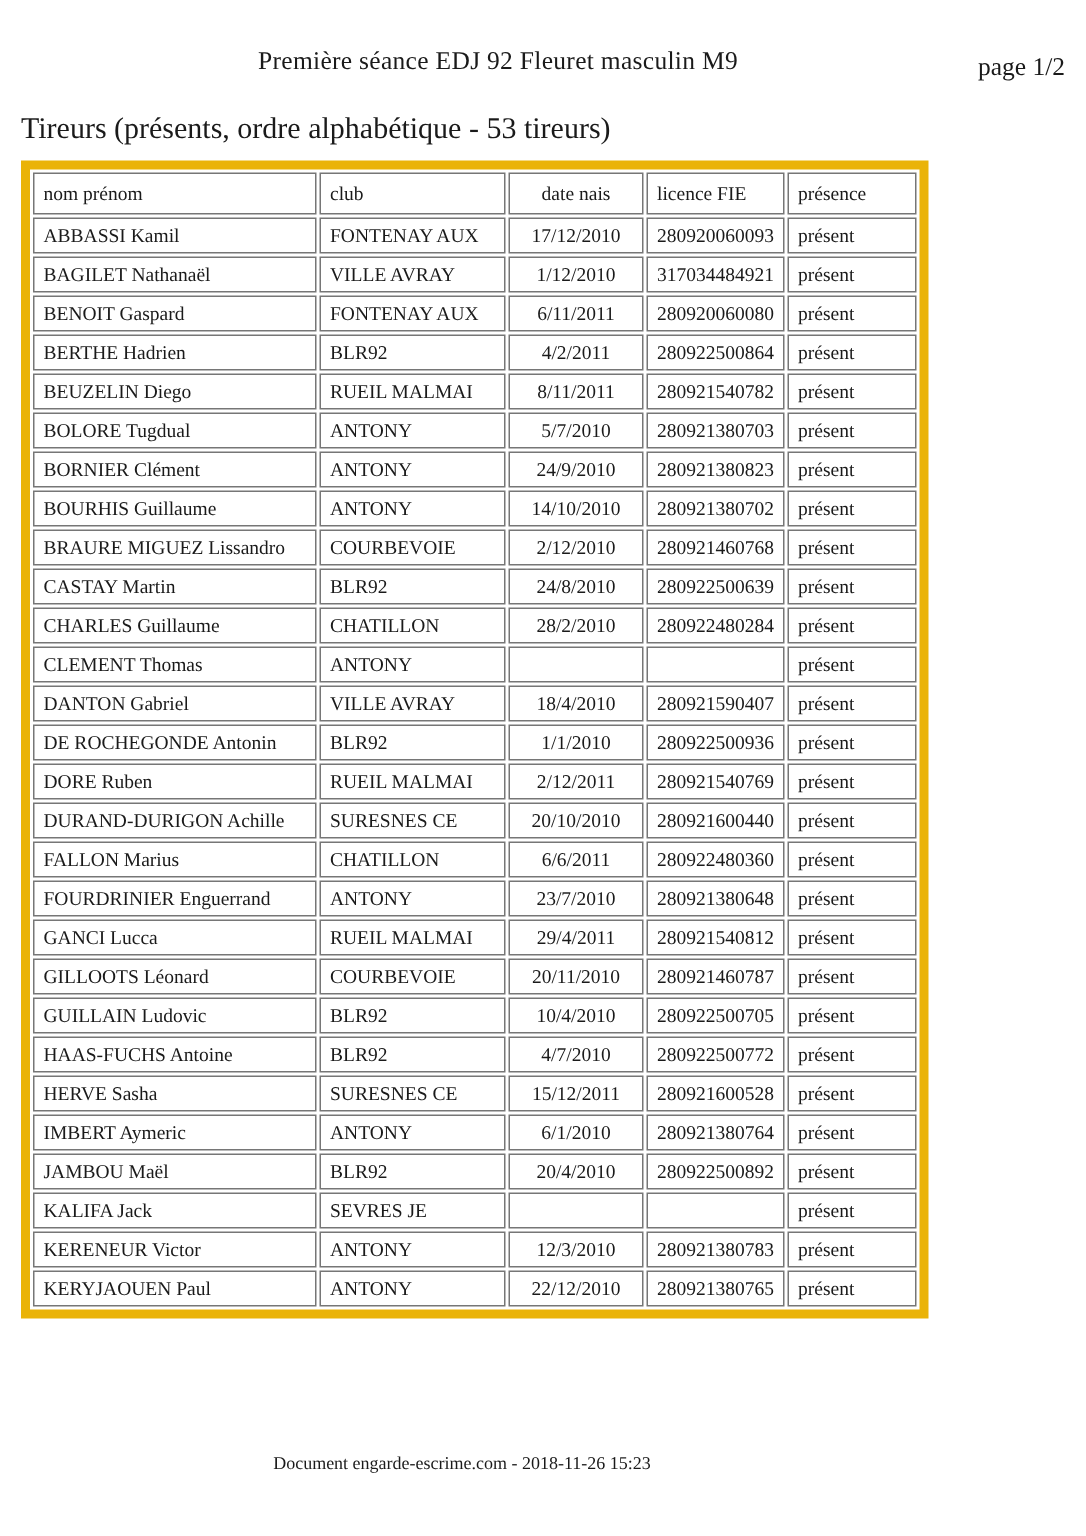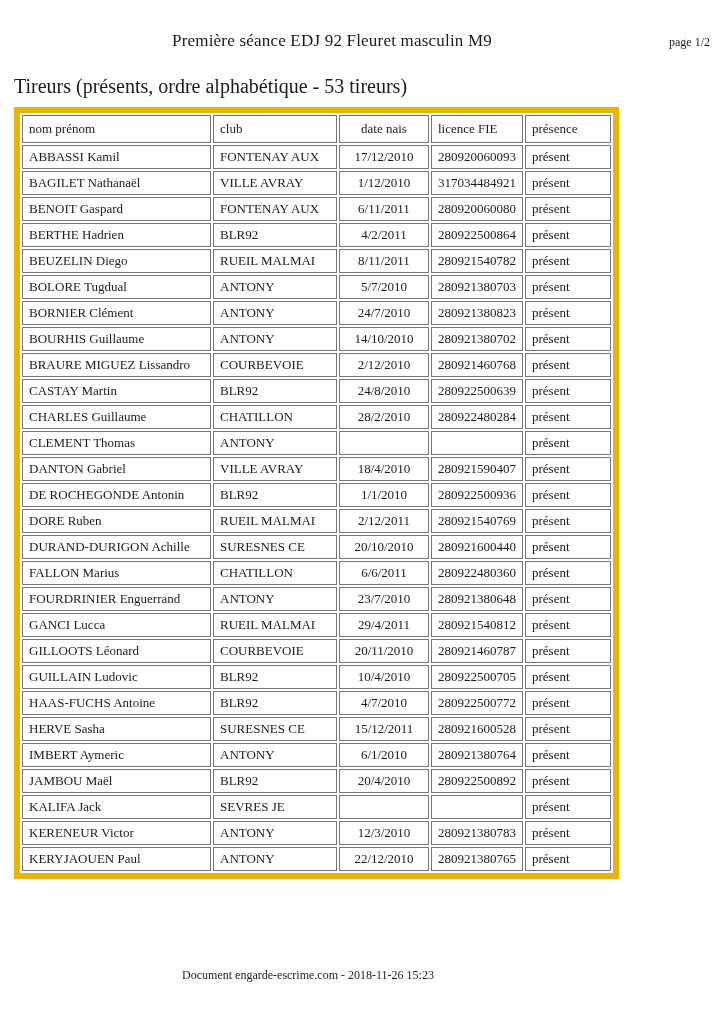--- a/index.html
+++ b/index.html
@@ -21,21 +21,21 @@
     left: 0;
     width: 664px;
     text-align: center;
     font-size: 17px;
     letter-spacing: 0.2px;
   }
   .page-indicator {
     position: absolute;
     top: 35px;
     right: 14px;
-    font-size: 12px;
+    font-size: 17px;
   }
   .doc-subtitle {
     position: absolute;
     top: 75px;
     left: 14px;
     font-size: 20px;
   }
   table.attendance {
     position: absolute;
     top: 107px;
@@ -140,21 +140,21 @@
       <tr>
         <td>BOLORE Tugdual</td>
         <td>ANTONY</td>
         <td class="num">5/7/2010</td>
         <td>280921380703</td>
         <td>présent</td>
       </tr>
       <tr>
         <td>BORNIER Clément</td>
         <td>ANTONY</td>
-        <td class="num">24/7/2010</td>
+        <td class="num">24/9/2010</td>
         <td>280921380823</td>
         <td>présent</td>
       </tr>
       <tr>
         <td>BOURHIS Guillaume</td>
         <td>ANTONY</td>
         <td class="num">14/10/2010</td>
         <td>280921380702</td>
         <td>présent</td>
       </tr>

